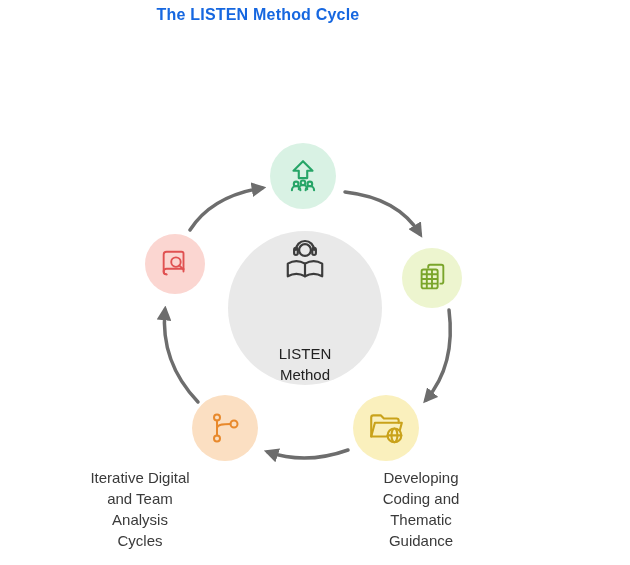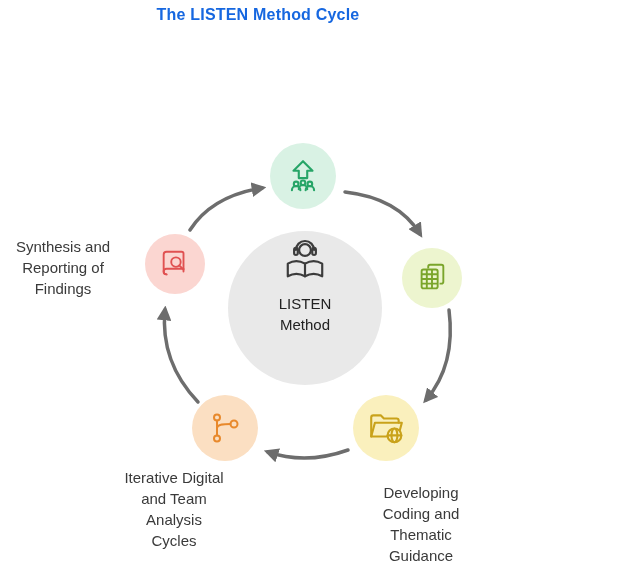--- a/index.html
+++ b/index.html
@@ -43,21 +43,21 @@
   .node-left         { left: 145px; top: 234px; width: 60px; height: 60px; background: #fbd6d1; }
   .center-circle {
     position: absolute;
     left: 228px; top: 231px;
     width: 154px; height: 154px;
     border-radius: 50%;
     background: #e9e9e9;
     display: flex;
     flex-direction: column;
     align-items: center;
-    justify-content: flex-start;
+    justify-content: space-between;
     gap: 4px;
   }
   .center-label {
     font-size: 15px;
     color: #222222;
     text-align: center;
     line-height: 1.4;
     white-space: pre-line;
   }
   .label {
@@ -65,22 +65,22 @@
     transform: translateX(-50%);
     text-align: center;
     font-size: 15px;
     line-height: 1.4;
     color: #3a3a3a;
     white-space: pre-line;
   }
   .label-top          { left: 305px; top: 60px; }
   .label-right        { left: 551px; top: 238px; }
   .label-left         { left: 63px;  top: 236px; }
-  .label-bottom-right { left: 421px; top: 482px; }
-  .label-bottom-left  { left: 140px; top: 467px; margin-left: 34px; }
+  .label-bottom-right { left: 421px; top: 467px; }
+  .label-bottom-left  { left: 140px; top: 467px; }
   .icon { display: flex; align-items: center; justify-content: center; }
 </style>
 </head>
 <body>
 
 <div class="canvas">
 
   <div class="title">The LISTEN Method Cycle</div>
 
   <svg class="arrows" width="630" height="565" viewBox="0 0 630 565" fill="none">
@@ -170,17 +170,14 @@
   <div class="node node-left">
     <span class="icon">
       <svg width="34" height="34" viewBox="0 0 36 36" fill="none" stroke="#e05151" stroke-width="2" stroke-linejoin="round" stroke-linecap="round">
         <path d="M9 29 a3 3 0 0 1 -3 -3 V8 a3 3 0 0 1 3 -3 h16 a2 2 0 0 1 2 2 v19"></path>
         <path d="M9 29 a3 3 0 0 1 0 -6 h18"></path>
         <circle cx="19" cy="16" r="5" fill="#fbd6d1"></circle>
         <path d="M22.5 19.5 L27 24"></path>
       </svg>
     </span>
   </div>
-  <div class="label label-left">Synthesis and
-Reporting of
-Findings</div>
 
 </div>
 
 </body></html>

